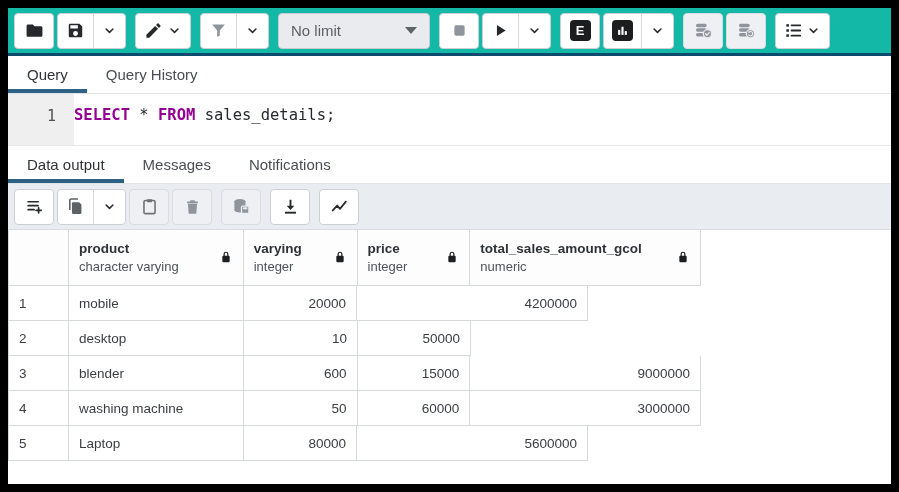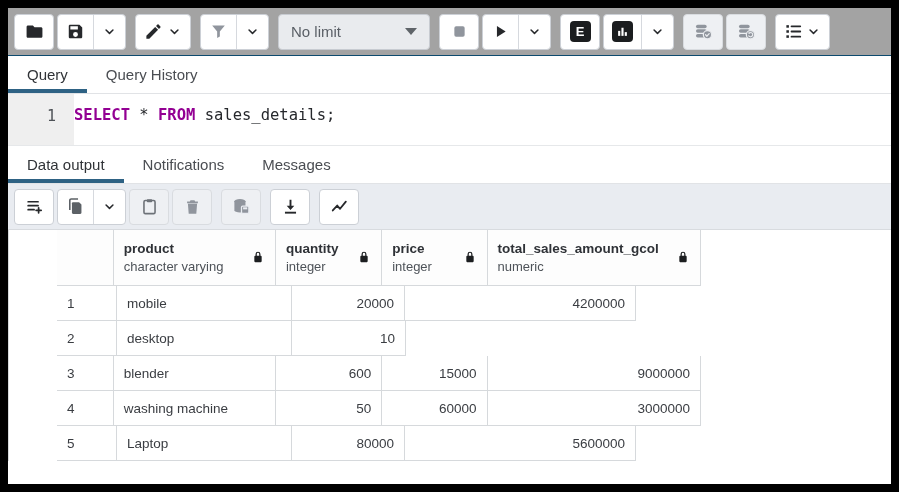--- a/index.html
+++ b/index.html
@@ -3,21 +3,21 @@
 <meta charset="utf-8">
 <style>
   * { margin:0; padding:0; box-sizing:border-box; }
   html,body { background:#fff; }
   body { font-family:"Liberation Sans", sans-serif; width:899px; }
 
   .frame { width:899px; height:492px; border:8px solid #000; background:#fff;
            overflow:hidden; position:relative; }
 
   
-  .toolbar-top { height:48px; background:#a3a3a3; border-bottom:1px solid #0c4a6e;
+  .toolbar-top { height:48px; background:#14b8a6; border-bottom:3px solid #0c4a6e;
                  display:flex; align-items:center; padding:0 6px; gap:9px; }
   .tb-group { display:flex; gap:3px; }
   .btn { height:36px; min-width:40px; background:#fff; border:1px solid #ccd0d6;
          border-radius:4px; display:flex; align-items:center; justify-content:center;
          padding:0 8px; cursor:pointer; }
   .btn.split { padding:0; }
   .btn .seg { height:100%; display:flex; align-items:center; justify-content:center; padding:0 8px; }
   .btn .seg + .seg { border-left:1px solid #d6d9de; }
   .btn.disabled { background:#eef0f3; border-color:#d9dce0; }
   .ic { width:19px; height:19px; display:block; }
@@ -50,21 +50,21 @@
   .codeline { padding:12px 0 0 0; font-family:"DejaVu Sans Mono", monospace;
               font-size:15.5px; color:#26282c; white-space:pre; }
   .kw { color:#930093; font-weight:bold; }
 
   
   .toolbar-res { height:46px; background:#e9ecf1; border-bottom:1px solid #d8dbdf;
                  display:flex; align-items:center; padding:0 6px; gap:9px; }
 
   
   .grid { border-left:1px solid #d6d9dc; width:693px; font-size:13.5px; color:#3a3d42; }
-  .grid-row { display:flex; height:35px;margin-left:48px; }
+  .grid-row { display:flex; height:35px; }
   .grid-row.header { height:56px; }
   .cell { border-right:1px solid #d6d9dc; border-bottom:1px solid #d6d9dc;
           display:flex; align-items:center; padding:0 10px; background:#fff; cursor:cell; }
   .c-num { width:60px; }
   .c-product { width:175px; }
   .c-quantity { width:114px; justify-content:flex-end; }
   .c-price { width:113px; justify-content:flex-end; }
   .c-total { width:231px; justify-content:flex-end; }
   .header .cell { background:#fdfdfd; align-items:center; }
   .hcol { display:flex; align-items:center; width:100%; gap:6px; }
@@ -286,24 +286,24 @@
         <span>1</span>
       </div>
     <div class="codeline"><span class="kw">SELECT</span><span> * </span><span class="kw">FROM</span><span> sales_details;</span></div>
   </div>
 
   <div class="tabbar">
     <div class="tab active">
         <span>Data output</span>
       </div>
     <div class="tab">
+        <span>Messages</span>
+      </div>
+    <div class="tab">
         <span>Notifications</span>
-      </div>
-    <div class="tab">
-        <span>Messages</span>
       </div>
   </div>
 
   <div class="toolbar-res">
     <div class="tb-group">
       <div class="btn">
           <svg class="ic ic-dark" viewBox="0 0 24 24">
             <use href="#i-addrow"></use>
           </svg>
         </div>
@@ -363,21 +363,21 @@
           <div class="htype">character varying</div>
         </div>
             <svg class="lock" viewBox="0 0 24 24">
               <use href="#i-lock"></use>
             </svg>
           </div>
       </div>
       <div class="cell c-quantity" style="justify-content:flex-start">
         <div class="hcol">
             <div class="htxt">
-          <div class="hname">quantity</div>
+          <div class="hname">varying</div>
           <div class="htype">integer</div>
         </div>
             <svg class="lock" viewBox="0 0 24 24">
               <use href="#i-lock"></use>
             </svg>
           </div>
       </div>
       <div class="cell c-price" style="justify-content:flex-start">
         <div class="hcol">
             <div class="htxt">
@@ -405,20 +405,21 @@
     <div class="grid-row">
       <div class="cell c-num">1</div>
       <div class="cell c-product">mobile</div>
       <div class="cell c-price">20000</div>
       <div class="cell c-total">4200000</div>
     </div>
     <div class="grid-row">
       <div class="cell c-num">2</div>
       <div class="cell c-product">desktop</div>
       <div class="cell c-quantity">10</div>
+      <div class="cell c-price">50000</div>
     </div>
     <div class="grid-row">
       <div class="cell c-num">3</div>
       <div class="cell c-product">blender</div>
       <div class="cell c-quantity">600</div>
       <div class="cell c-price">15000</div>
       <div class="cell c-total">9000000</div>
     </div>
     <div class="grid-row">
       <div class="cell c-num">4</div>

